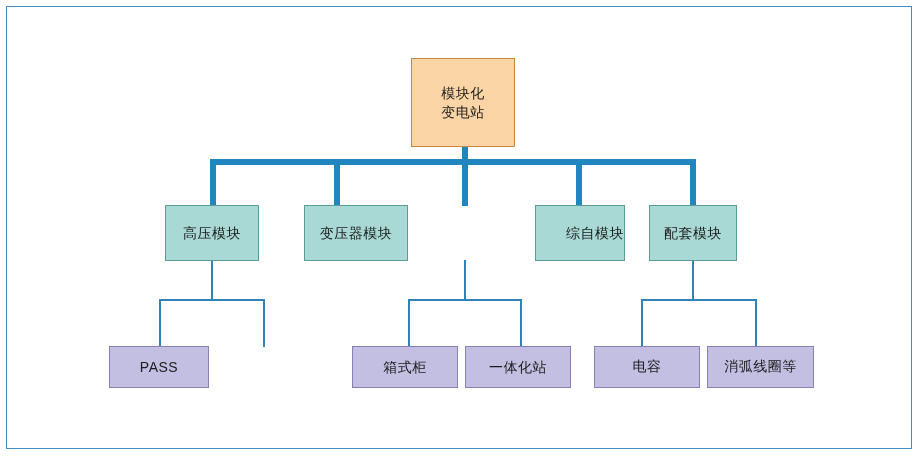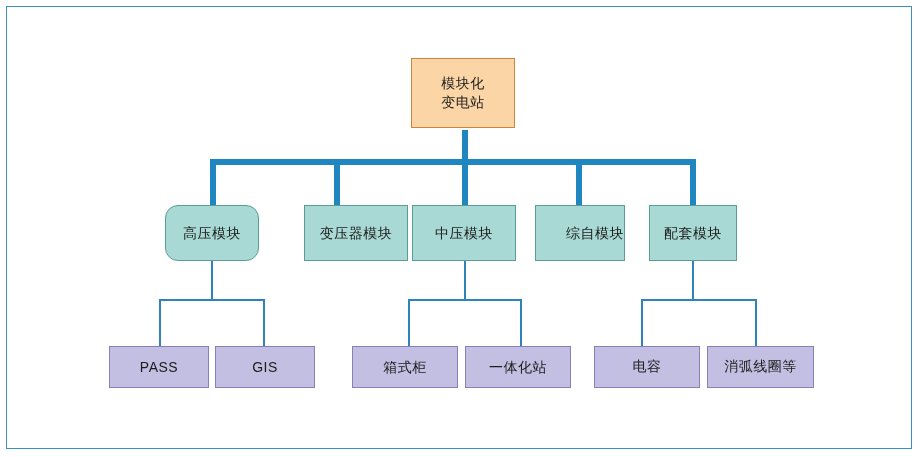--- a/index.html
+++ b/index.html
@@ -86,46 +86,40 @@
     <div class="edge edge-thin" style="left:457px; top:253px; width:2px; height:40px;"></div>
     <div class="edge edge-thin" style="left:401px; top:292px; width:114px; height:2px;"></div>
     <div class="edge edge-thin" style="left:401px; top:292px; width:2px; height:48px;"></div>
     <div class="edge edge-thin" style="left:513px; top:292px; width:2px; height:48px;"></div>
 
     <div class="edge edge-thin" style="left:685px; top:253px; width:2px; height:40px;"></div>
     <div class="edge edge-thin" style="left:634px; top:292px; width:116px; height:2px;"></div>
     <div class="edge edge-thin" style="left:634px; top:292px; width:2px; height:48px;"></div>
     <div class="edge edge-thin" style="left:748px; top:292px; width:2px; height:48px;"></div>
 
-    <div class="node node-root" style="left:404px; top:51px; width:104px; height:70px; flex-direction:column;">
+    <div class="node node-root" style="left:404px; top:51px; width:104px; height:89px; flex-direction:column;">
       <span>模块化</span>
       <span>变电站</span>
     </div>
 
-    <div class="node node-l1" style="left:158px; top:198px; width:94px; height:56px;border-radius:13px;">
+    <div class="node node-l1" style="left:158px; top:198px; width:94px; height:56px;">
       <span>高压模块</span>
     </div>
     <div class="node node-l1" style="left:297px; top:198px; width:104px; height:56px;">
       <span>变压器模块</span>
-    </div>
-    <div class="node node-l1" style="left:405px; top:198px; width:104px; height:56px;">
-      <span>中压模块</span>
     </div>
     <div class="node node-l1" style="left:528px; top:198px; width:90px; height:56px;justify-content:flex-end;">
       <span>综自模块</span>
     </div>
     <div class="node node-l1" style="left:642px; top:198px; width:88px; height:56px;">
       <span>配套模块</span>
     </div>
 
     <div class="node node-l2" style="left:102px; top:339px; width:100px; height:42px;">
       <span>PASS</span>
-    </div>
-    <div class="node node-l2" style="left:208px; top:339px; width:100px; height:42px;">
-      <span>GIS</span>
     </div>
     <div class="node node-l2" style="left:345px; top:339px; width:106px; height:42px;">
       <span>箱式柜</span>
     </div>
     <div class="node node-l2" style="left:458px; top:339px; width:106px; height:42px;">
       <span>一体化站</span>
     </div>
     <div class="node node-l2" style="left:587px; top:339px; width:106px; height:42px;font-family:Liberation Serif, serif;">
       <span>电容</span>
     </div>

